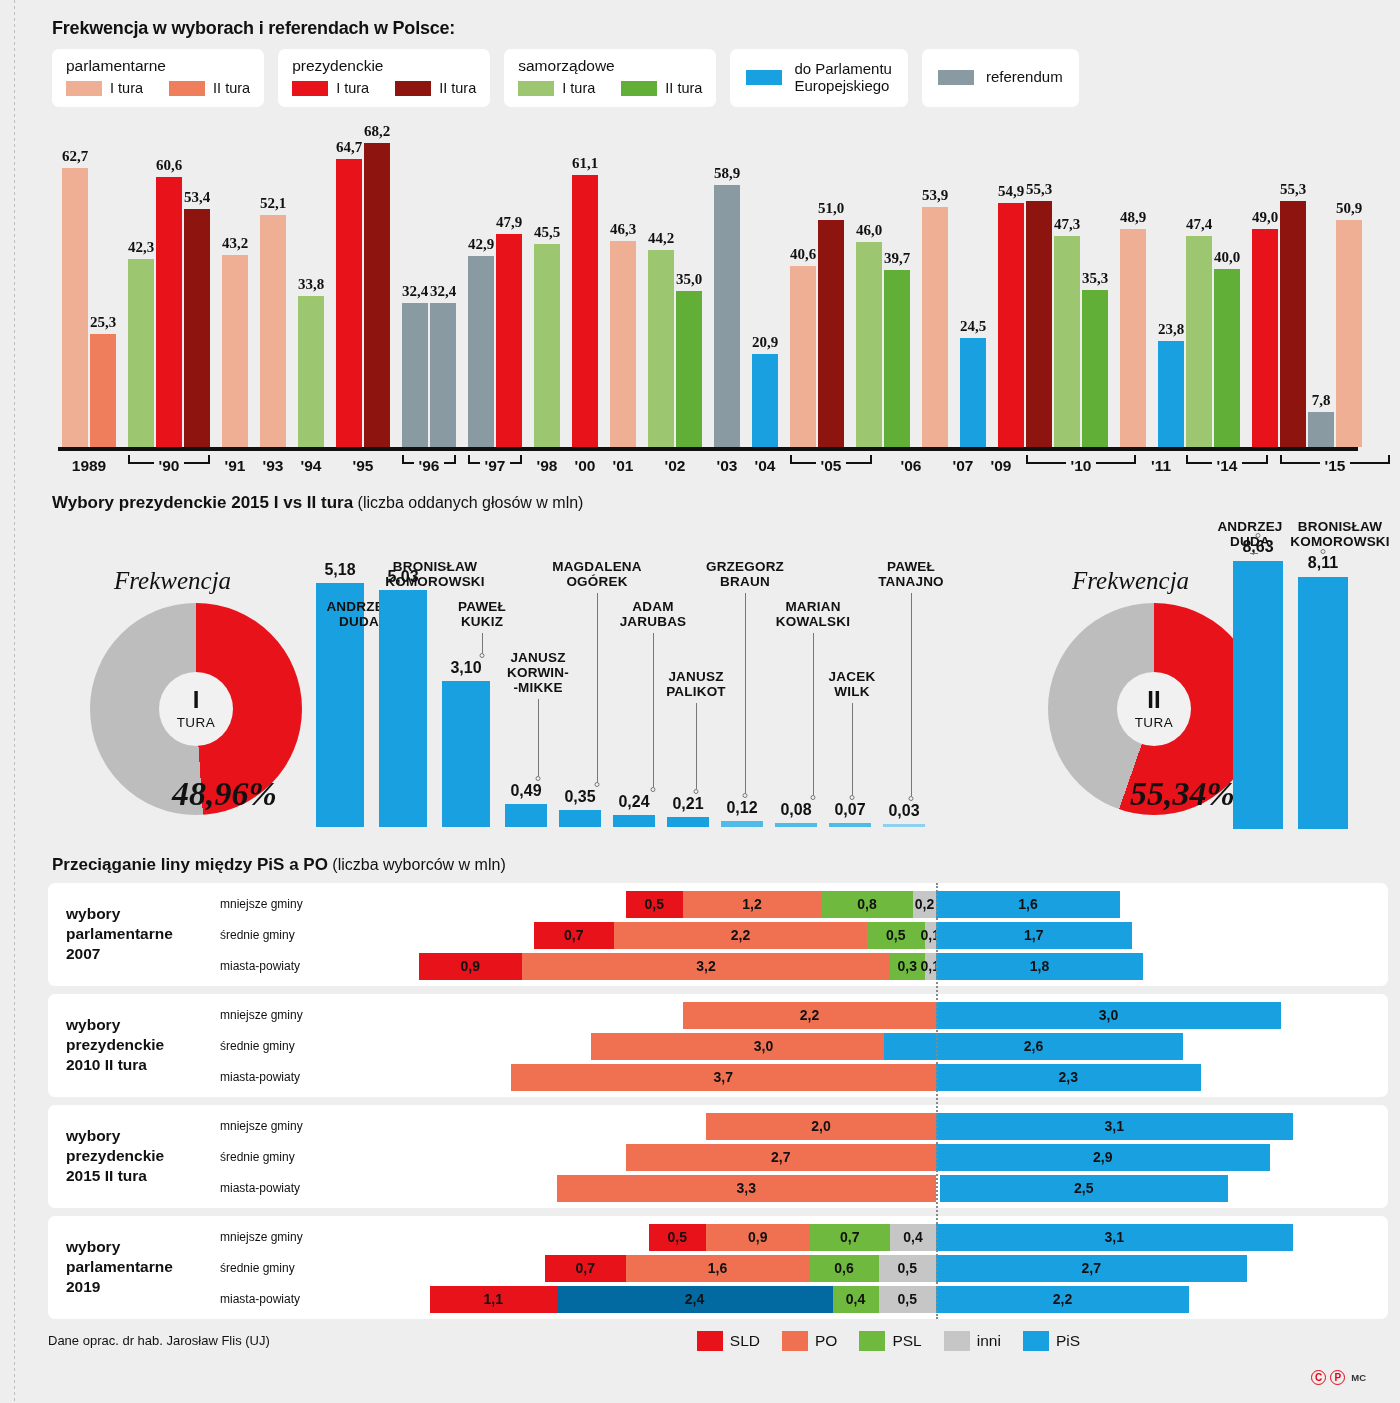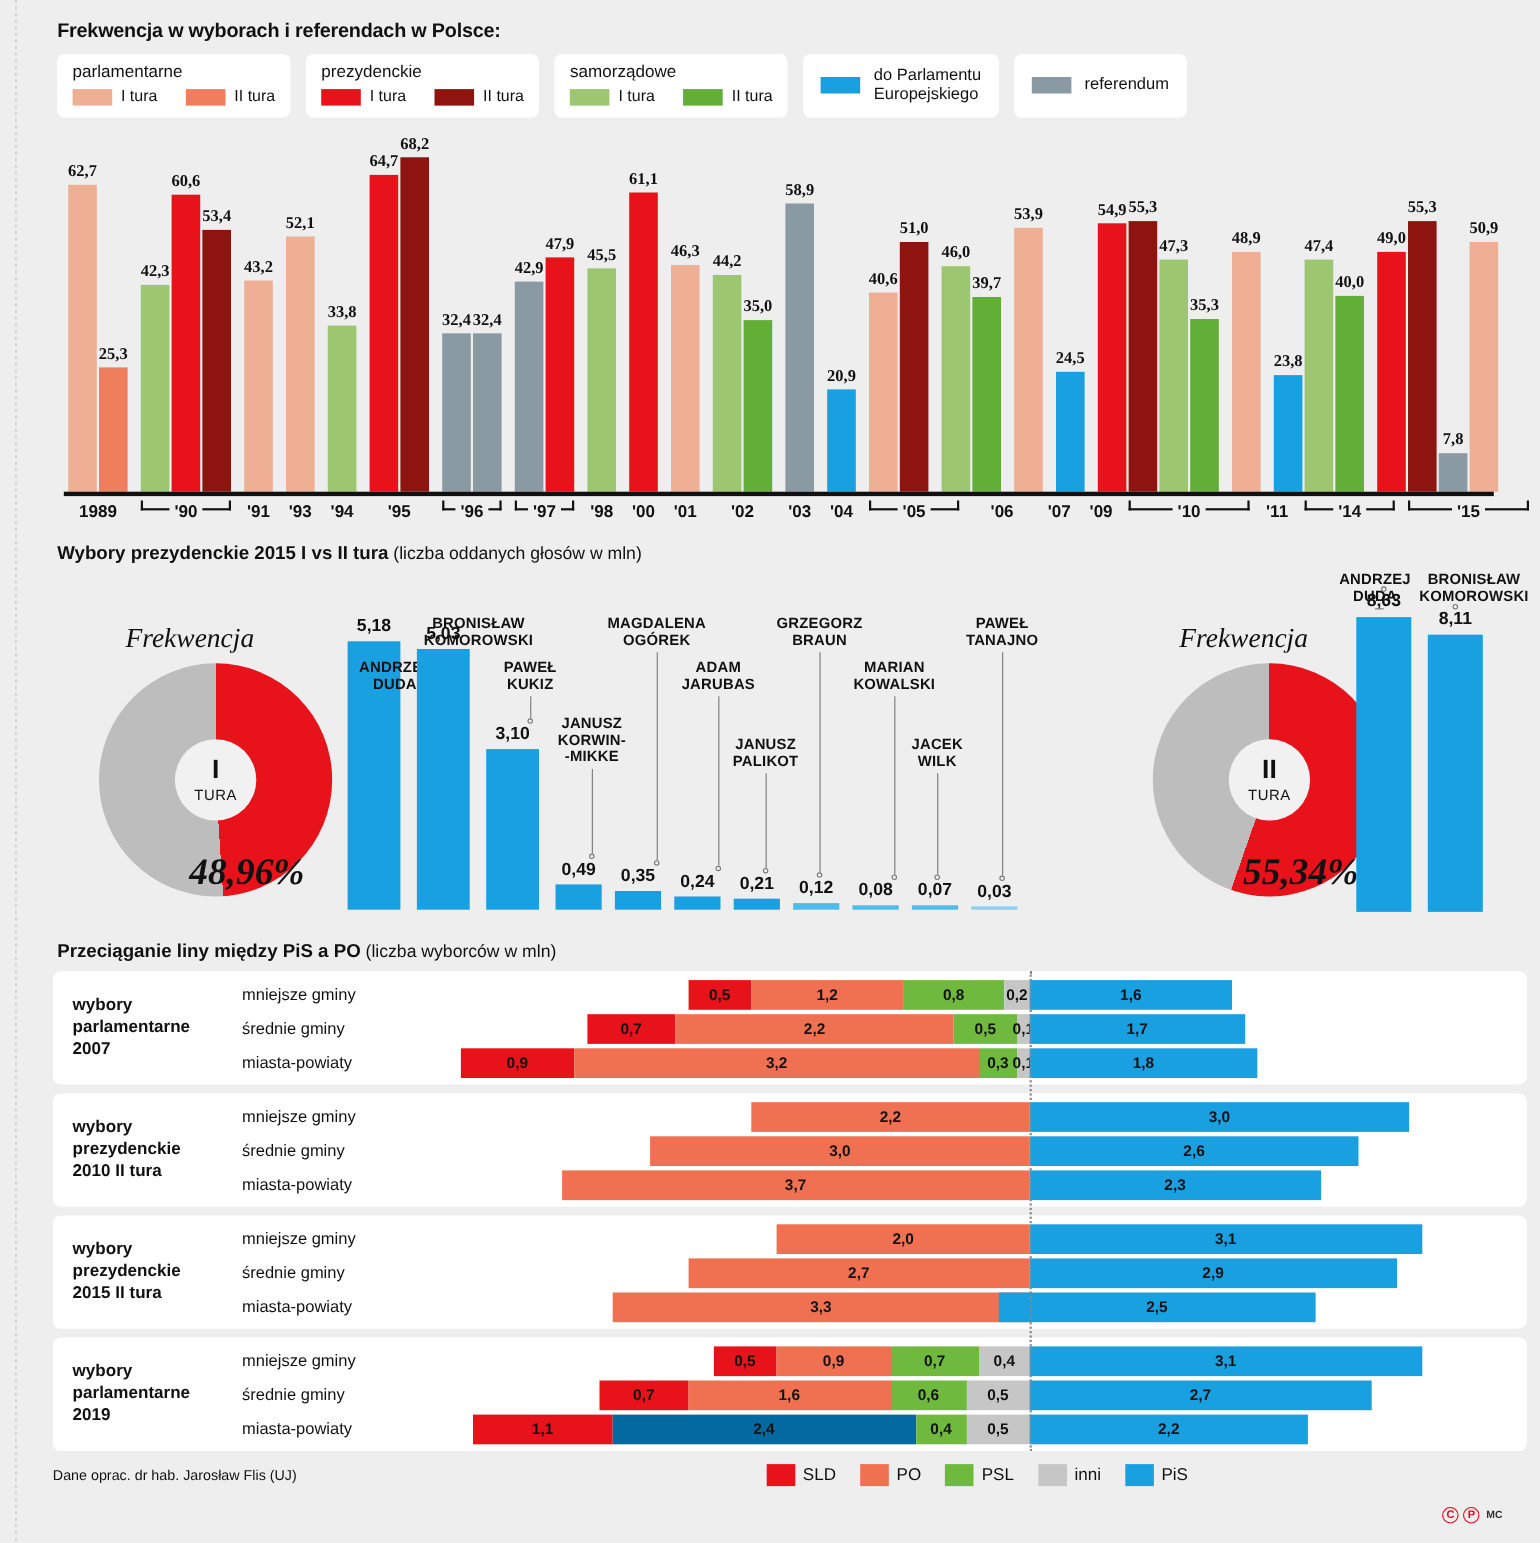--- a/index.html
+++ b/index.html
@@ -67,21 +67,21 @@
 
   
   h2.sec-title3{ font-size:17px; font-weight:bold; padding:8px 0 8px 22px;}
   h2.sec-title3 .norm{ font-weight:normal; font-size:16px;}
   .tug{ position:relative; margin-left:18px; width:1340px; }
   .tugwrap{ position:relative; }
   .dotline{ position:absolute; top:0; bottom:0; width:0; border-left:2px dotted #888; z-index:5; }
   .tgroup{ background:#fff; border-radius:7px; margin-bottom:8px; height:103px; position:relative; }
   .tglabel{ position:absolute; left:18px; top:50%; transform:translateY(-50%);
             font-size:15.5px; font-weight:bold; line-height:1.3; width:150px; }
-  .trowlabel{ position:absolute; left:172px; font-size:15px; line-height:27px; }
+  .trowlabel{ position:absolute; left:172px; font-size:12px; line-height:27px; }
   .segs{ position:absolute; height:27px; display:flex; }
   .seg{ height:27px; display:flex; align-items:center; justify-content:center;
         font-size:14px; font-weight:bold; color:#111; overflow:visible; white-space:nowrap;}
   .foot{ display:flex; align-items:center; justify-content:space-between; margin-left:18px; padding-top:4px;}
   .src{ font-size:13px; }
   .blegend{ display:flex; gap:22px; align-items:center; margin-right:290px;}
   .blegend .leg-it{ font-size:15.5px; gap:7px;}
   .blegend .sw{ width:26px; height:20px; }
   .credit{ position:absolute; right:34px; bottom:18px; display:flex; align-items:center; gap:4px;}
   .cmark{ width:15px; height:15px; border:1.6px solid #e30613; border-radius:50%; color:#e30613;
@@ -557,21 +557,21 @@
           <div class="segs" style="left: 635px; top: 8px;">
             <div class="seg" title="PO 2,2" style="width: 253px; background: rgb(239, 113, 82);">2,2</div>
           </div>
           <div class="segs" style="left: 888px; top: 8px;">
             <div class="seg" title="PiS 3,0" style="width: 345px; background: rgb(25, 160, 224);">3,0</div>
           </div>
           <div class="trowlabel" style="top: 39px;">średnie gminy</div>
           <div class="segs" style="left: 543px; top: 39px;">
             <div class="seg" title="PO 3,0" style="width: 345px; background: rgb(239, 113, 82);">3,0</div>
           </div>
-          <div class="segs" style="left: 888px; top: 39px; justify-content: center;">
+          <div class="segs" style="left: 836px; top: 39px; justify-content: center;">
             <div class="seg" title="PiS 2,6" style="width: 299px; background: rgb(25, 160, 224);">2,6</div>
           </div>
           <div class="trowlabel" style="top: 70px;">miasta-powiaty</div>
           <div class="segs" style="left: 462.5px; top: 70px;">
             <div class="seg" title="PO 3,7" style="width: 425.5px; background: rgb(239, 113, 82);">3,7</div>
           </div>
           <div class="segs" style="left: 888px; top: 70px;">
             <div class="seg" title="PiS 2,3" style="width: 264.5px; background: rgb(25, 160, 224);">2,3</div>
           </div>
         </div>
@@ -588,21 +588,21 @@
           <div class="segs" style="left: 577.5px; top: 39px;">
             <div class="seg" title="PO 2,7" style="width: 310.5px; background: rgb(239, 113, 82);">2,7</div>
           </div>
           <div class="segs" style="left: 888px; top: 39px;">
             <div class="seg" title="PiS 2,9" style="width: 333.5px; background: rgb(25, 160, 224);">2,9</div>
           </div>
           <div class="trowlabel" style="top: 70px;">miasta-powiaty</div>
           <div class="segs" style="left: 508.5px; top: 70px;">
             <div class="seg" title="PO 3,3" style="width: 379.5px; background: rgb(239, 113, 82);">3,3</div>
           </div>
-          <div class="segs" style="left: 860px; top: 70px;">
+          <div class="segs" style="left: 892px; top: 70px;">
             <div class="seg" title="PiS 2,5" style="width: 287.5px; background: rgb(25, 160, 224);">2,5</div>
           </div>
         </div>
         <div class="tgroup">
           <div class="tglabel">wybory<br>parlamentarne<br>2019</div>
           <div class="trowlabel" style="top: 8px;">mniejsze gminy</div>
           <div class="segs" style="left: 600.5px; top: 8px;">
             <div class="seg" title="SLD 0,5" style="width: 57.5px; background: rgb(232, 18, 27);">0,5</div>
             <div class="seg" title="PO 0,9" style="width: 103.5px; background: rgb(239, 113, 82);">0,9</div>
             <div class="seg" title="PSL 0,7" style="width: 80.5px; background: rgb(111, 186, 62);">0,7</div>

